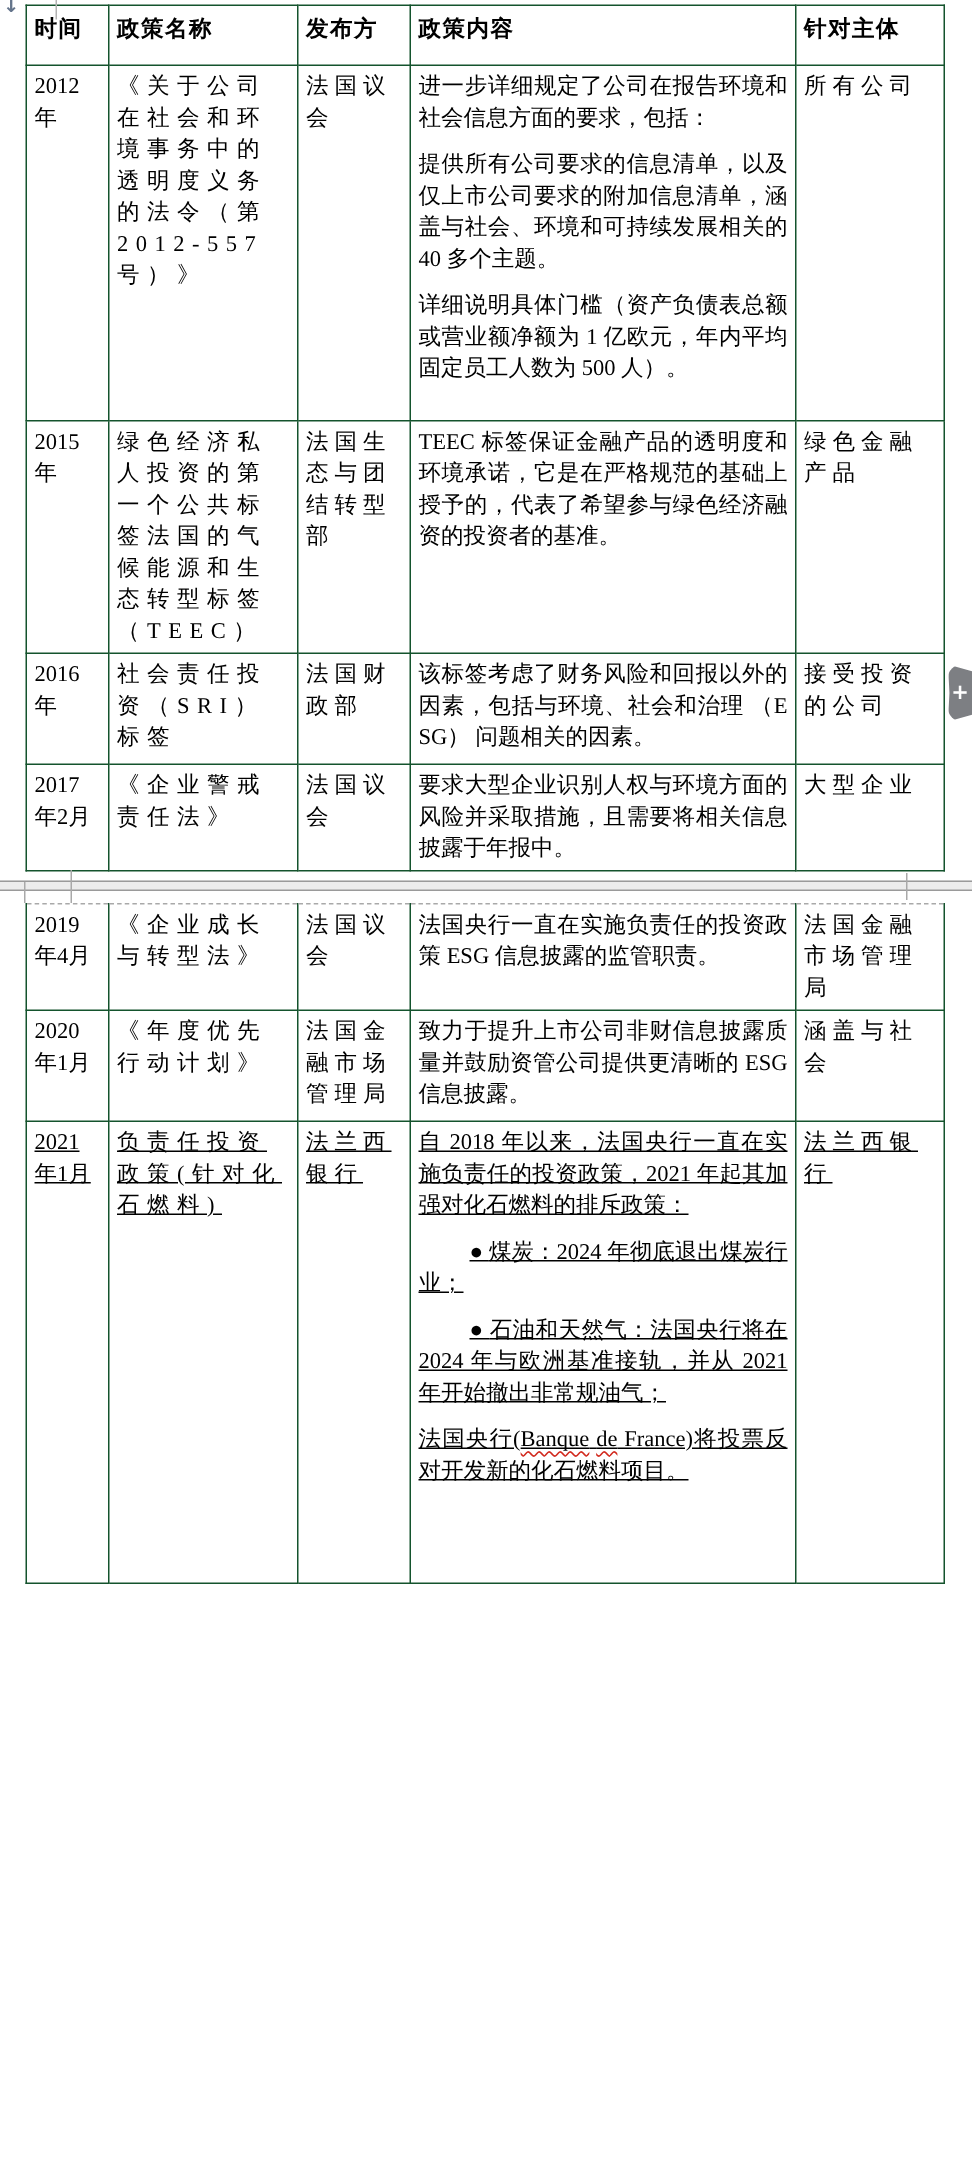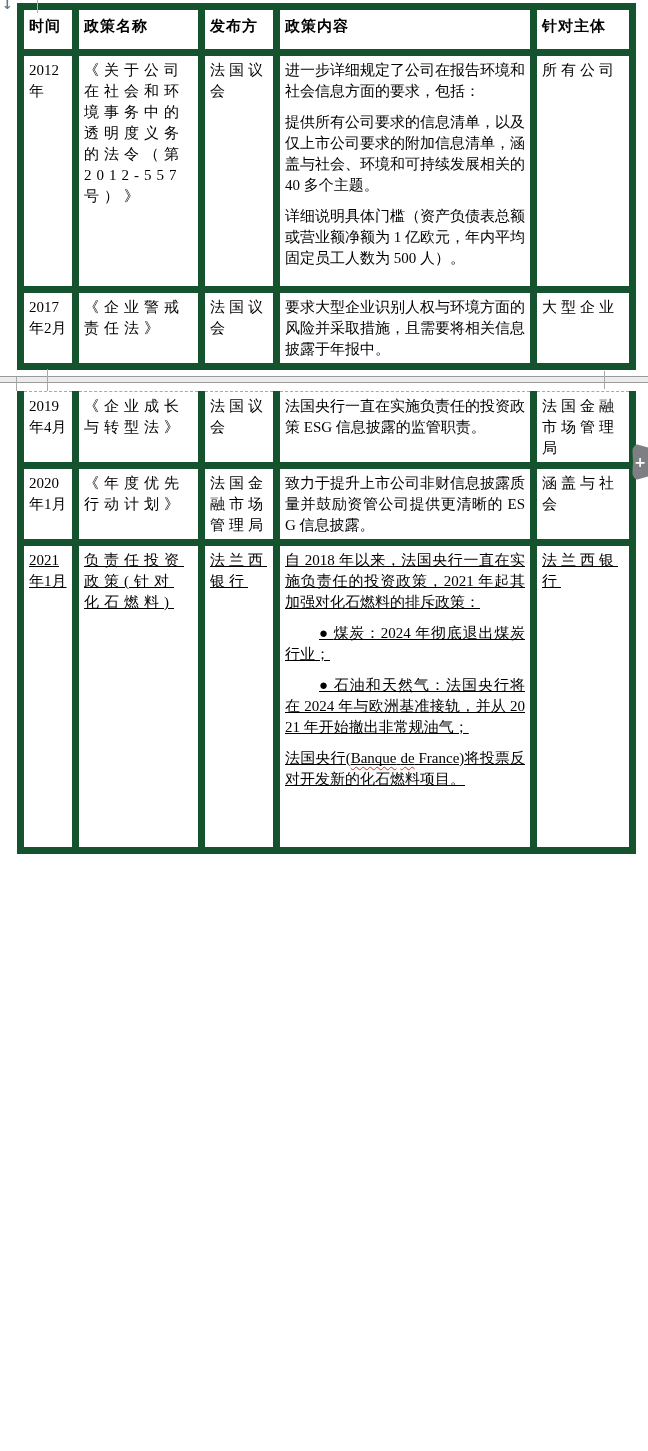--- a/index.html
+++ b/index.html
@@ -5,21 +5,21 @@
   html,body{margin:0;padding:0;}
   body{
     width:648px;height:1451px;position:relative;background:#ffffff;
     font-family:"Liberation Serif","DejaVu Serif",serif;color:#000;
     overflow:hidden;
   }
   .doc-table{
     border-collapse:collapse;table-layout:fixed;width:612px;margin-left:17px;
   }
   .doc-table td,.doc-table th{
-    border:7px solid #14532d;vertical-align:top;
+    border:1px solid #14532d;vertical-align:top;
     font-size:15px;line-height:21px;padding:4px 5px 3px 5px;
   }
   .doc-table th{
     font-weight:bold;text-align:left;height:30px;padding-top:6px;letter-spacing:1px;
   }
   .tbl1{margin-top:3px;}
   .tbl2{border-top:1px dashed #a9a9a9;}
   .tbl2 tr:first-child td{border-top:1px dashed #a9a9a9;}
   .c-time{letter-spacing:0;word-break:break-all;padding-left:4px;}
   .c-name{letter-spacing:5px;word-break:break-all;}
@@ -88,20 +88,38 @@
         <td class="c-time">2012年</td>
         <td class="c-name"><span>《关于公司在社会和环境事务中的透明度义务的法令（第 2012-557 号）》</span></td>
         <td class="c-issuer">法国议会</td>
         <td class="c-content">
           <p><span>进一步详细规定了公司在报告环境和社会信息方面的要求，包括：</span></p>
           <p><span>提供所有公司要求的信息清单，以及仅上市公司要求的附加信息清单，涵盖与社会、环境和可持续发展相关的 40 多个主题。</span></p>
           <p><span>详细说明具体门槛（资产负债表总额或营业额净额为 1 亿欧元，年内平均固定员工人数为 500 人）。</span></p>
         </td>
         <td class="c-target">所有公司</td>
       </tr>
+      <tr style="height: 154px;">
+        <td class="c-time">2015年</td>
+        <td class="c-name"><span>绿色经济私人投资的第一个公共标签法国的气候能源和生态转型标签（TEEC）</span></td>
+        <td class="c-issuer">法国生态与团结转型部</td>
+        <td class="c-content">
+          <p><span>TEEC 标签保证金融产品的透明度和环境承诺，它是在严格规范的基础上授予的，代表了希望参与绿色经济融资的投资者的基准。</span></p>
+        </td>
+        <td class="c-target">绿色金融产品</td>
+      </tr>
+      <tr style="height: 74px;">
+        <td class="c-time">2016年</td>
+        <td class="c-name"><span>社会责任投资（SRI） 标签</span></td>
+        <td class="c-issuer">法国财政部</td>
+        <td class="c-content">
+          <p><span>该标签考虑了财务风险和回报以外的因素，包括与环境、社会和治理 （ESG） 问题相关的因素。</span></p>
+        </td>
+        <td class="c-target">接受投资的公司</td>
+      </tr>
       <tr style="height: 65px;">
         <td class="c-time">2017年2月</td>
         <td class="c-name"><span>《企业警戒责任法》</span></td>
         <td class="c-issuer">法国议会</td>
         <td class="c-content">
           <p><span>要求大型企业识别人权与环境方面的风险并采取措施，且需要将相关信息披露于年报中。</span></p>
         </td>
         <td class="c-target">大型企业</td>
       </tr>
     </tbody>

